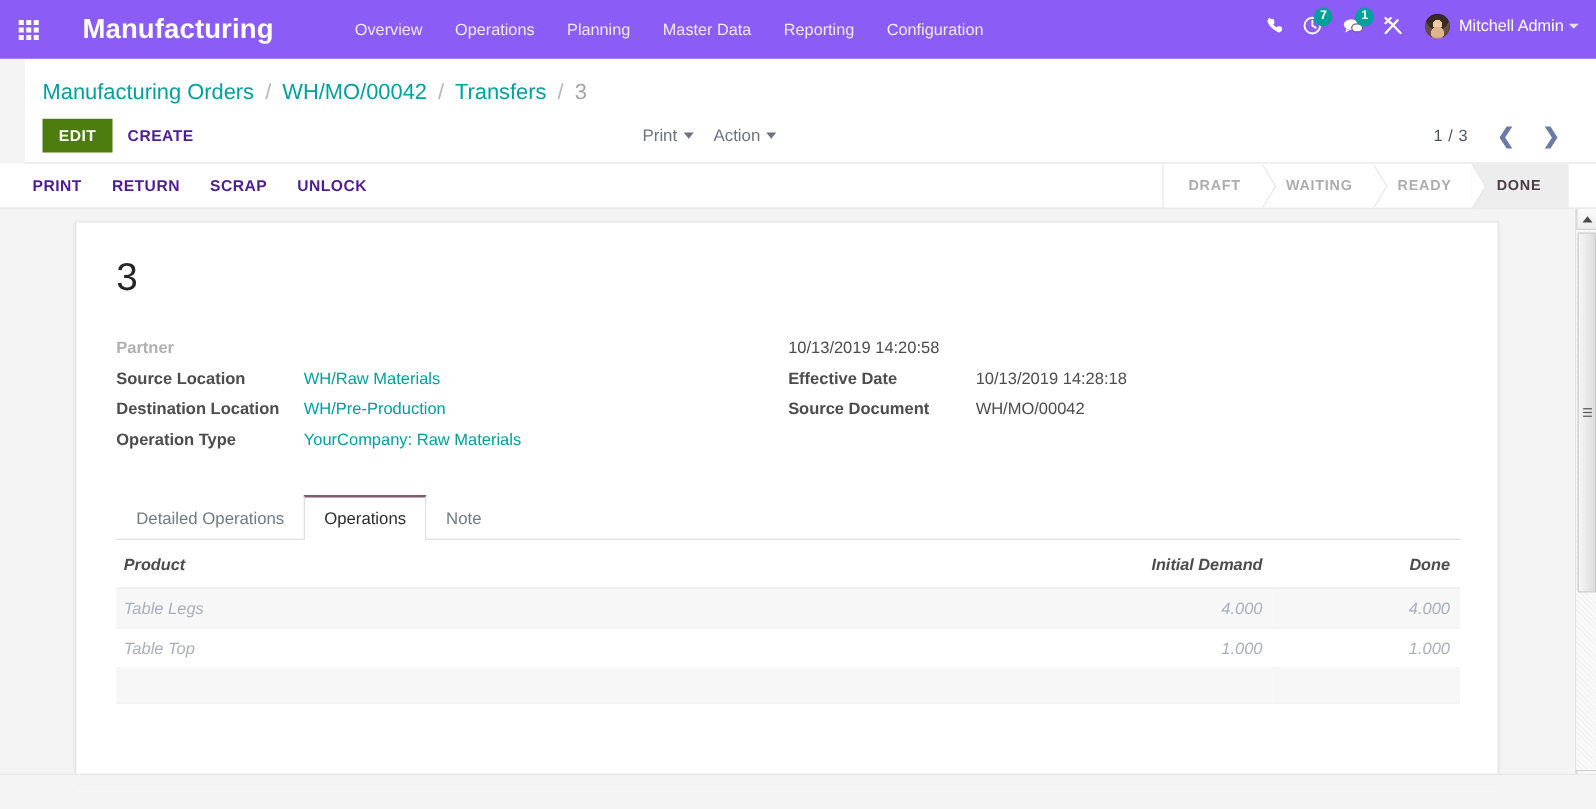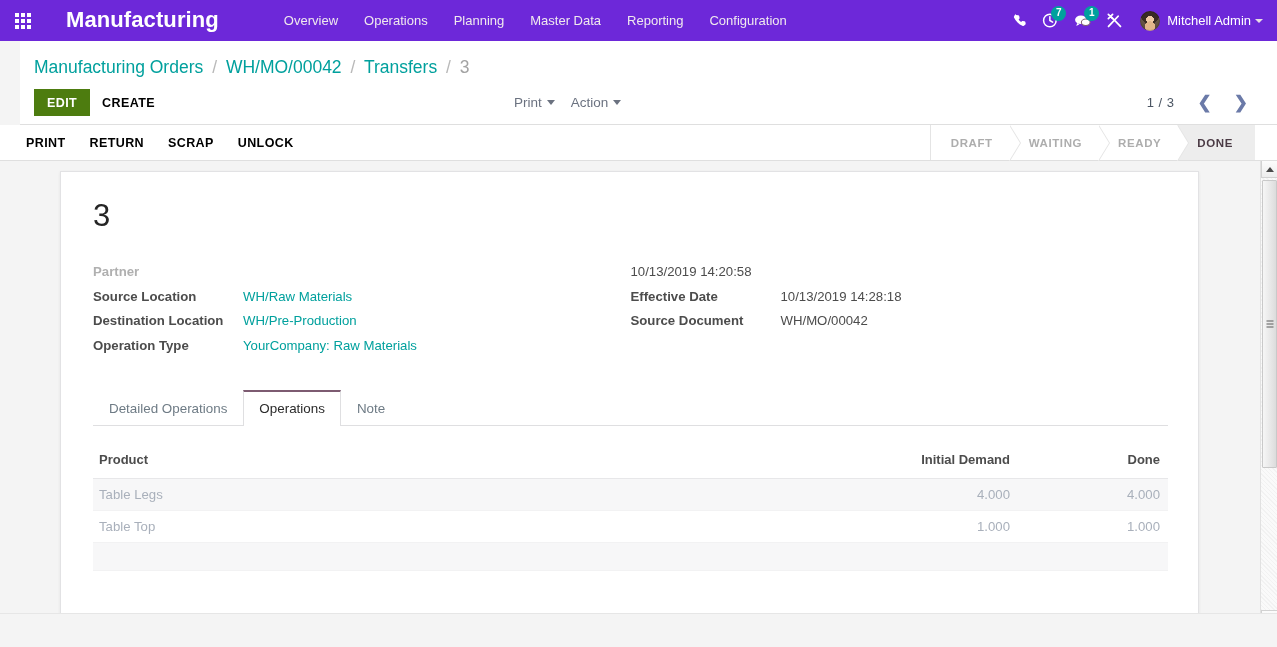--- a/index.html
+++ b/index.html
@@ -8,22 +8,22 @@
     margin: 0; padding: 0;
     width: 1277px; height: 647px;
     overflow: hidden;
     font-family: "Liberation Sans", sans-serif;
     background: #f4f4f4;
     -webkit-font-smoothing: antialiased;
   }
 
   
   .navbar {
-    height: 41px;
-    background: #6d28d9;
+    height: 47px;
+    background: #8b5cf6;
     display: flex;
     align-items: center;
     position: relative;
     color: #fff;
     white-space: nowrap;
   }
   .apps-toggle {
     width: 46px; height: 41px;
     display: flex; align-items: center; justify-content: center;
     cursor: pointer;
@@ -150,21 +150,21 @@
     letter-spacing: .4px;
     padding: 7px 13px 6px;
     border: none;
     cursor: pointer;
     text-transform: uppercase;
     font-family: inherit;
   }
   .btn-link {
     background: none;
     border: none;
-    color: #000000;
+    color: #4c1d95;
     font-size: 12.5px;
     font-weight: bold;
     letter-spacing: .4px;
     padding: 7px 12px 6px;
     cursor: pointer;
     text-transform: uppercase;
     font-family: inherit;
   }
   .cp-mid {
     position: absolute;
@@ -349,21 +349,22 @@
     background: #ffffff;
     border-color: #dfdfe1;
     border-top: 2px solid #7d5b71;
     padding-top: 8px;
   }
 
   
   table.o-list {
     width: 100%;
     border-collapse: collapse;
-    margin-top: 20px;
+    margin-top: 6px;
+    font-style: italic;
   }
   table.o-list th {
     font-size: 13px;
     font-weight: bold;
     color: #4c4c4c;
     text-align: left;
     padding: 6px 8px 11px 6px;
     border-bottom: 1px solid #e7e7e9;
     white-space: nowrap;
   }

